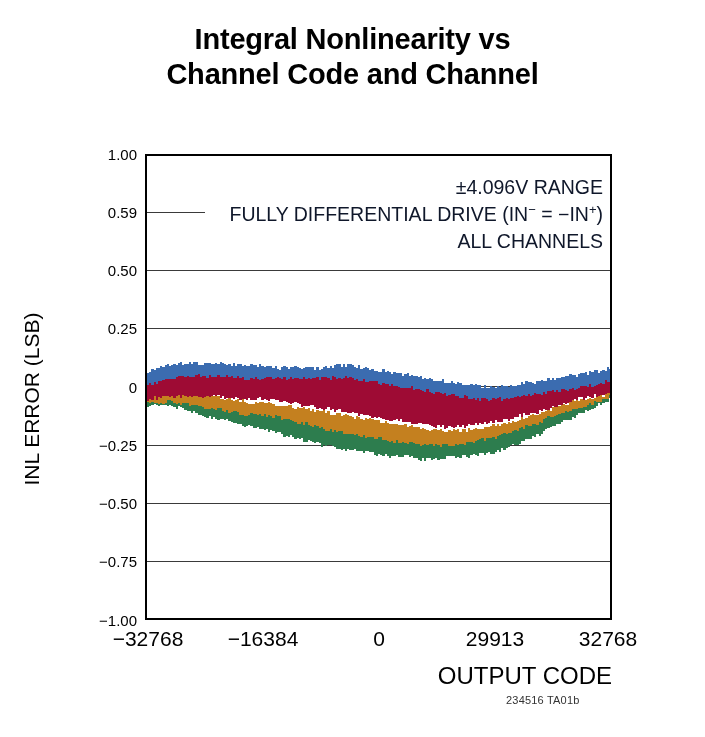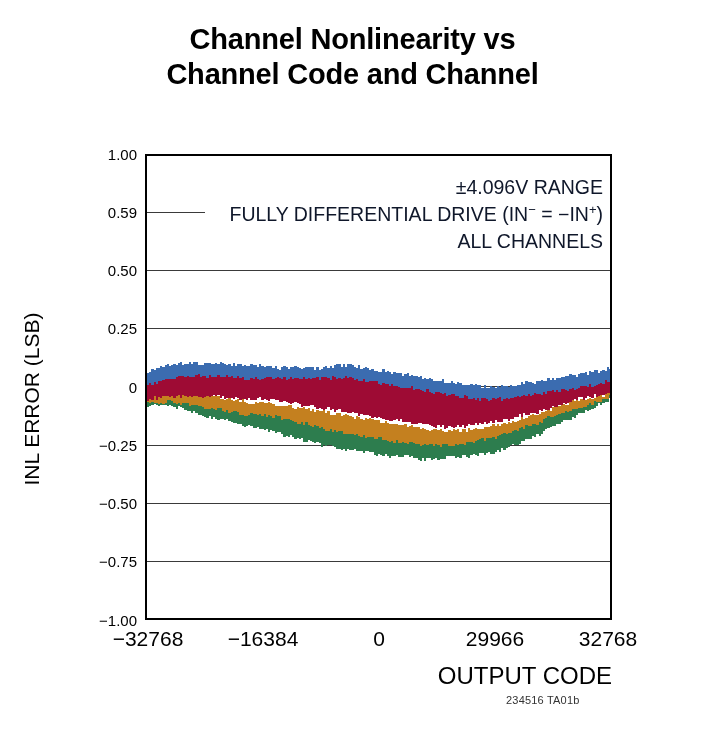--- a/index.html
+++ b/index.html
@@ -141,21 +141,21 @@
     letter-spacing: 0.2px;
     white-space: nowrap;
   }
 
   #data-svg { position: absolute; left: 0; top: 0; }
 </style>
 </head>
 <body>
 
 <div id="chart-title">
-  <span class="tline">Channel Nonlinearity vs</span>
+  <span class="tline">Integral Nonlinearity vs</span>
   <span class="tline">Channel Code and Channel</span>
 </div>
 
 <div id="y-labels">
   <div class="ytick" style="top:144px;">1.00</div>
   <div class="ytick" style="top:202px;">0.59</div>
   <div class="ytick" style="top:260px;">0.50</div>
   <div class="ytick" style="top:318px;">0.25</div>
   <div class="ytick" style="top:377px;">0</div>
   <div class="ytick" style="top:435px;">−0.25</div>
@@ -187,19 +187,19 @@
     <span class="aline">±4.096V RANGE</span>
     <span class="aline"><span>FULLY DIFFERENTIAL DRIVE (IN</span><sup>−</sup><span> = −IN</span><sup>+</sup><span>)</span></span>
     <span class="aline">ALL CHANNELS</span>
   </div>
 </div>
 
 <div id="x-labels">
   <div class="xtick" style="left:148px;">−32768</div>
   <div class="xtick" style="left:263px;">−16384</div>
   <div class="xtick" style="left:379px;">0</div>
-  <div class="xtick" style="left:495px;">29966</div>
+  <div class="xtick" style="left:495px;">29913</div>
   <div class="xtick" style="left:608px;">32768</div>
 </div>
 
 <div id="x-axis-title">OUTPUT CODE</div>
 
 <div id="figure-code">234516 TA01b</div>
 
 </body></html>

